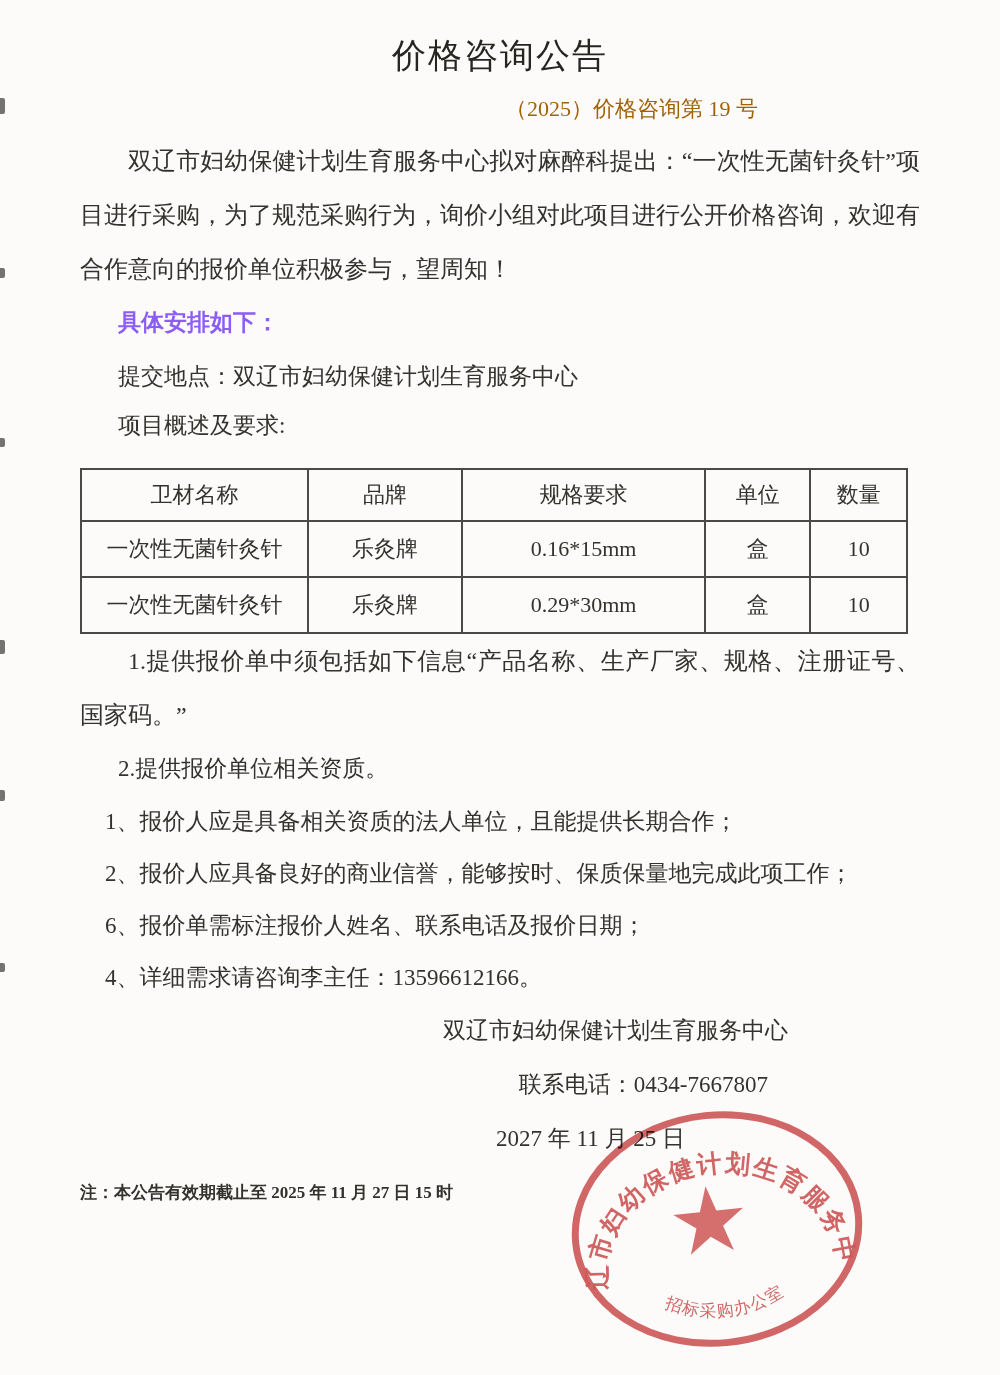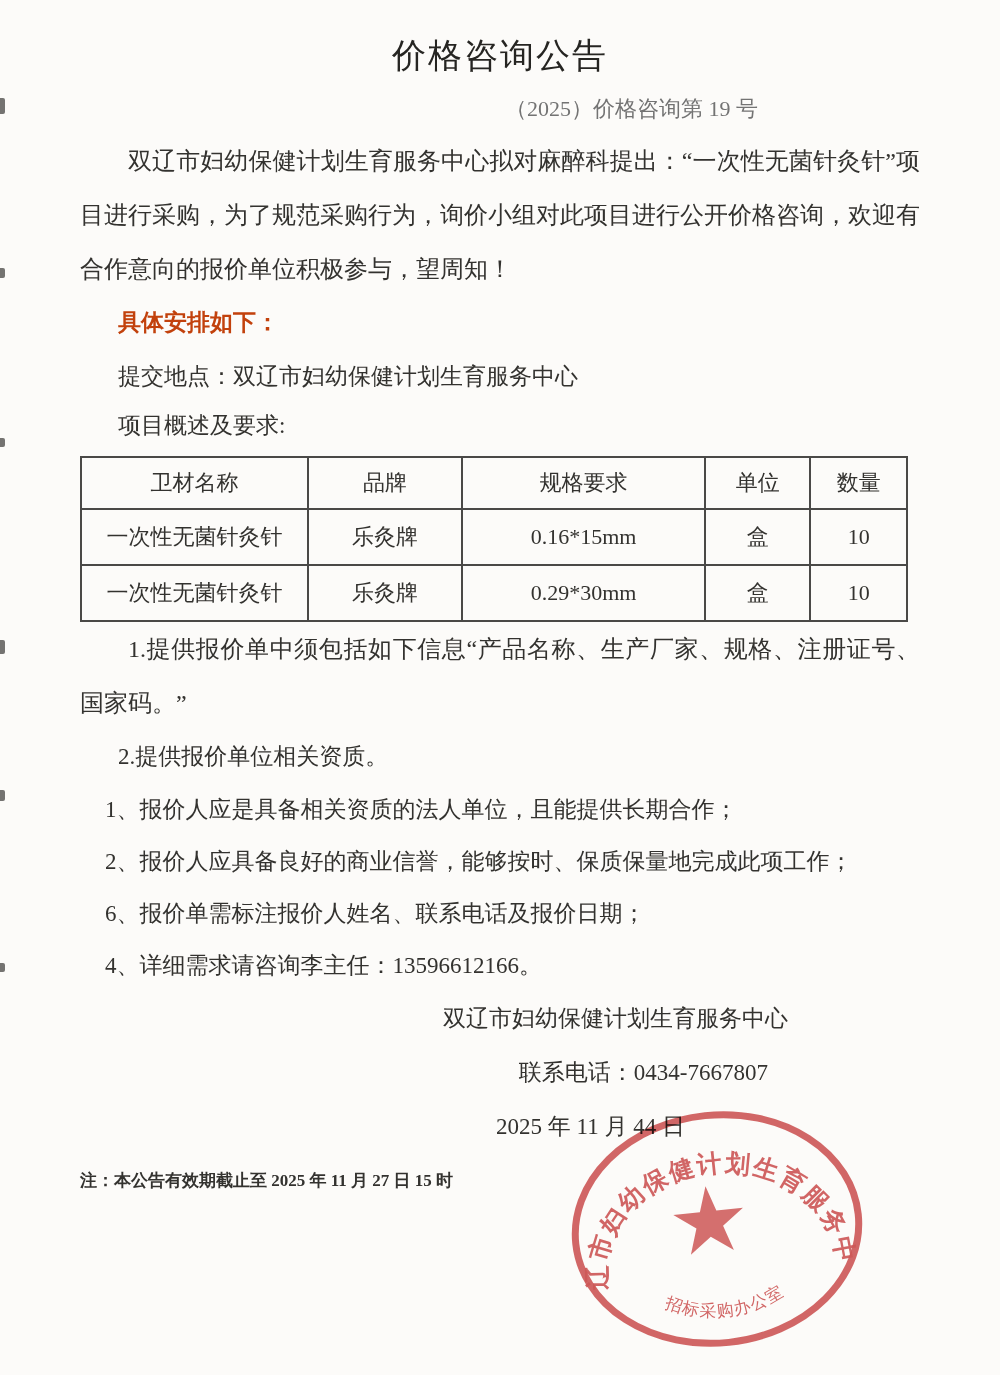--- a/index.html
+++ b/index.html
@@ -11,34 +11,34 @@
   }
   .page{position:relative;width:1000px;height:1375px;}
   .content{padding:0 80px;}
   h1.title{
     margin:28px 0 0 0;text-align:center;
     font-size:34px;line-height:56px;font-weight:400;color:#262522;
     letter-spacing:2px;
   }
   .doc-number{
     text-align:right;padding-right:162px;
-    font-size:22px;line-height:50px;color:#737373;
+    font-size:22px;line-height:50px;color:#a16207;
   }
   .para{
     margin:0;font-size:24px;line-height:54px;text-align:justify;
     text-indent:2em;color:#33322f;
   }
   .line{
     font-size:23px;line-height:54px;color:#33322f;white-space:nowrap;
   }
   .indent1{padding-left:38px;}
-  .bold{font-weight:700;color:#c2410c;}
+  .bold{font-weight:700;color:#8b5cf6;}
   .overview{line-height:44px;}
   table.items{
-    border-collapse:collapse;width:828px;margin-top:8px;
+    border-collapse:collapse;width:828px;margin-top:20px;
     font-size:22px;color:#33322f;table-layout:fixed;border-radius:8px;
   }
   table.items th,table.items td{
     border:2px solid #4a4947;text-align:center;vertical-align:middle;
     font-weight:400;padding:0;
   }
   table.items thead th{height:50px;}
   table.items tbody td{height:54px;}
   .req{padding-left:25px;line-height:52px;}
   .sig{font-size:23px;line-height:54px;color:#33322f;text-align:right;}
@@ -113,21 +113,21 @@
 
 
 
     <div class="line req">1、报价人应是具备相关资质的法人单位，且能提供长期合作；</div>
     <div class="line req">2、报价人应具备良好的商业信誉，能够按时、保质保量地完成此项工作；</div>
     <div class="line req">6、报价单需标注报价人姓名、联系电话及报价日期；</div>
     <div class="line req">4、详细需求请咨询李主任：13596612166。</div>
 
     <div class="sig sig-org">双辽市妇幼保健计划生育服务中心</div>
     <div class="sig sig-phone">联系电话：0434-7667807</div>
-    <div class="sig sig-date">2025 年 11 月 44 日</div>
+    <div class="sig sig-date">2027 年 11 月 25 日</div>
 
     <div class="footnote">注：本公告有效期截止至 2025 年 11 月 27 日 15 时</div>
   </div>
 
   <svg class="stamp" viewBox="0 0 306 258" xmlns="http://www.w3.org/2000/svg">
     <g transform="rotate(-6 153 129)" fill="none">
       <ellipse cx="153" cy="129" rx="142" ry="114" stroke="#c94040" stroke-width="7" opacity="0.9"></ellipse>
       <path transform="translate(146,122) scale(0.92)" d="M0,-40 L8.99,-12.38 L38.04,-12.36 L14.55,4.73 L23.51,32.36 L0,15.3 L-23.51,32.36 L-14.55,4.73 L-38.04,-12.36 L-8.99,-12.38 Z" fill="#c94040" opacity="0.85"></path>
       <path id="seal-arc-top" d="M 38 184 A 116 99 0 1 1 268 184" fill="none"></path>
       <path id="seal-arc-bottom" d="M 84 196 A 112 96 0 0 0 222 196" fill="none"></path>

